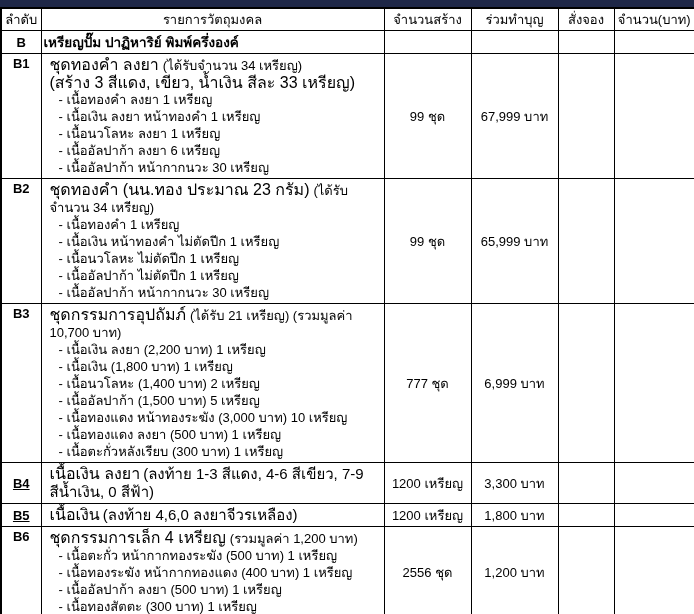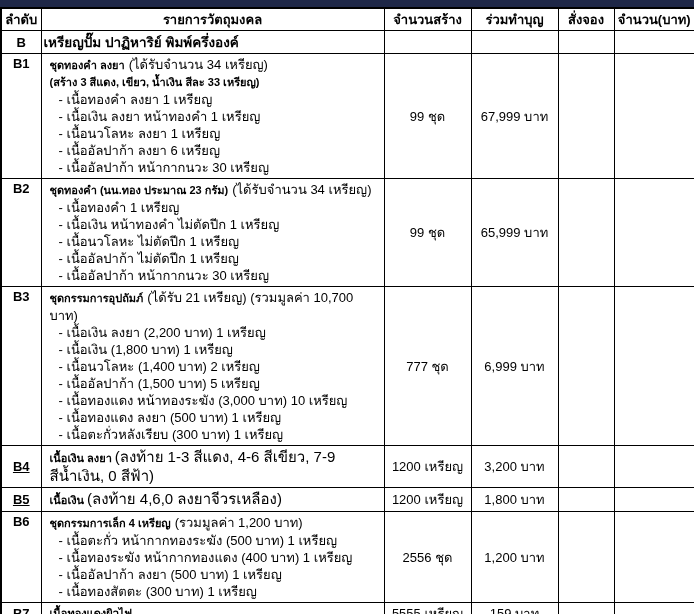--- a/index.html
+++ b/index.html
@@ -1,27 +1,27 @@
 <!DOCTYPE html>
 <html><head>
 <meta charset="utf-8">
 <style>
   html,body{margin:0;padding:0;background:#fff;}
   body{width:694px;font-family:"Liberation Sans","DejaVu Sans",sans-serif;color:#000;}
   .page{width:694px;height:614px;overflow:hidden;background:#fff;}
   .top-bar{height:7px;background:#1e2747;}
   table{width:694px;border-collapse:collapse;table-layout:fixed;border:2px solid #000;border-bottom:3px solid #000;}
   th,td{border:1px solid #000;padding:0;vertical-align:middle;overflow:hidden;}
-  th{font-size:13px;font-weight:bold;height:21px;text-align:center;}
+  th{font-size:13px;font-weight:normal;height:21px;text-align:center;}
   .cid{text-align:center;font-weight:bold;font-size:13px;vertical-align:top;padding-top:2px;}
   .cid-mid{vertical-align:middle;padding-top:0;}
   .cdesc{padding:2px 4px 2px 8px;font-size:13px;line-height:17px;vertical-align:top;}
   .cdesc-center{text-align:left;font-weight:bold;vertical-align:middle;padding:0 2px;}
   .cqty,.cprice{text-align:center;font-size:13px;vertical-align:middle;}
-  .tb{font-weight:bold;font-size:11px;}
+  .tb{font-weight:normal;font-size:16px;}
   .tn{margin-left:4px;}
   .tsm{margin-left:3px;font-size:15px;}
   .detail{padding-left:9px;}
   .h-b{height:16px;}
   .h-1{height:21px;text-decoration:underline;}
   .rowB .cdesc-center{font-size:13.5px;}
 </style>
 </head>
 <body>
 
@@ -105,21 +105,21 @@
       <td class="cqty">777 ชุด</td>
       <td class="cprice">6,999 บาท</td>
       <td></td>
       <td></td>
     </tr>
 
     <tr>
       <td class="cid cid-mid h-1">B4</td>
       <td class="cdesc" style="vertical-align:middle"><span class="tb">เนื้อเงิน ลงยา</span><span class="tsm">(ลงท้าย 1-3 สีแดง, 4-6 สีเขียว, 7-9 สีน้ำเงิน, 0 สีฟ้า)</span></td>
       <td class="cqty">1200 เหรียญ</td>
-      <td class="cprice">3,200 บาท</td>
+      <td class="cprice">3,300 บาท</td>
       <td></td>
       <td></td>
     </tr>
 
     <tr>
       <td class="cid cid-mid h-1">B5</td>
       <td class="cdesc" style="vertical-align:middle"><span class="tb">เนื้อเงิน</span><span class="tsm">(ลงท้าย 4,6,0 ลงยาจีวรเหลือง)</span></td>
       <td class="cqty">1200 เหรียญ</td>
       <td class="cprice">1,800 บาท</td>
       <td></td>

